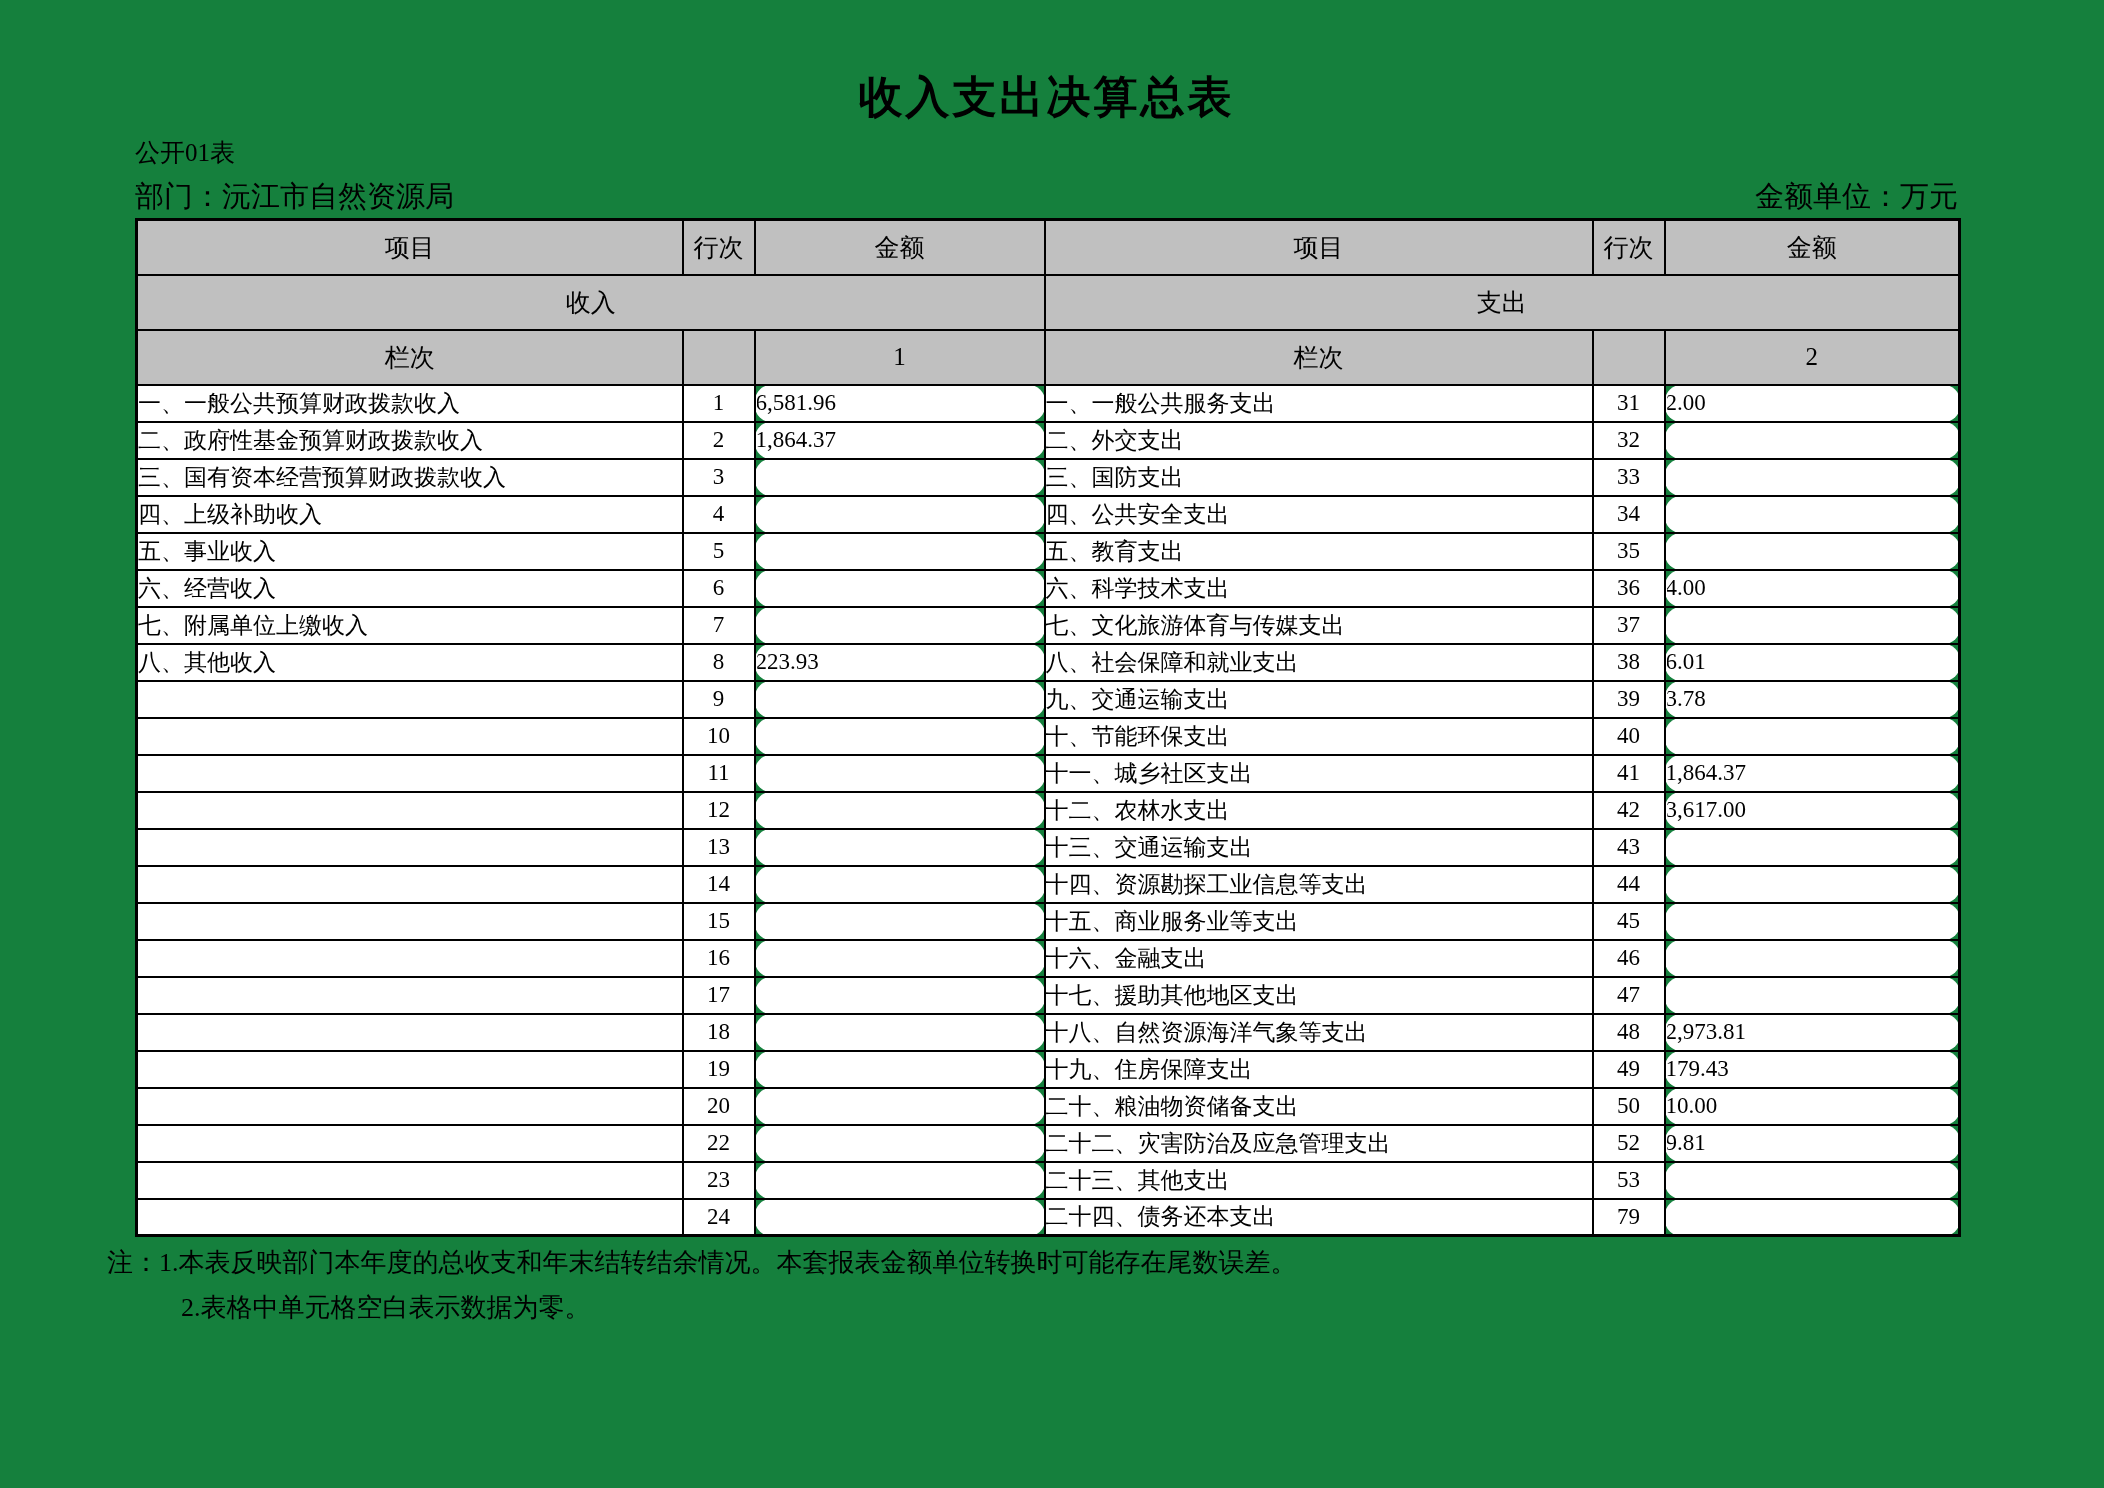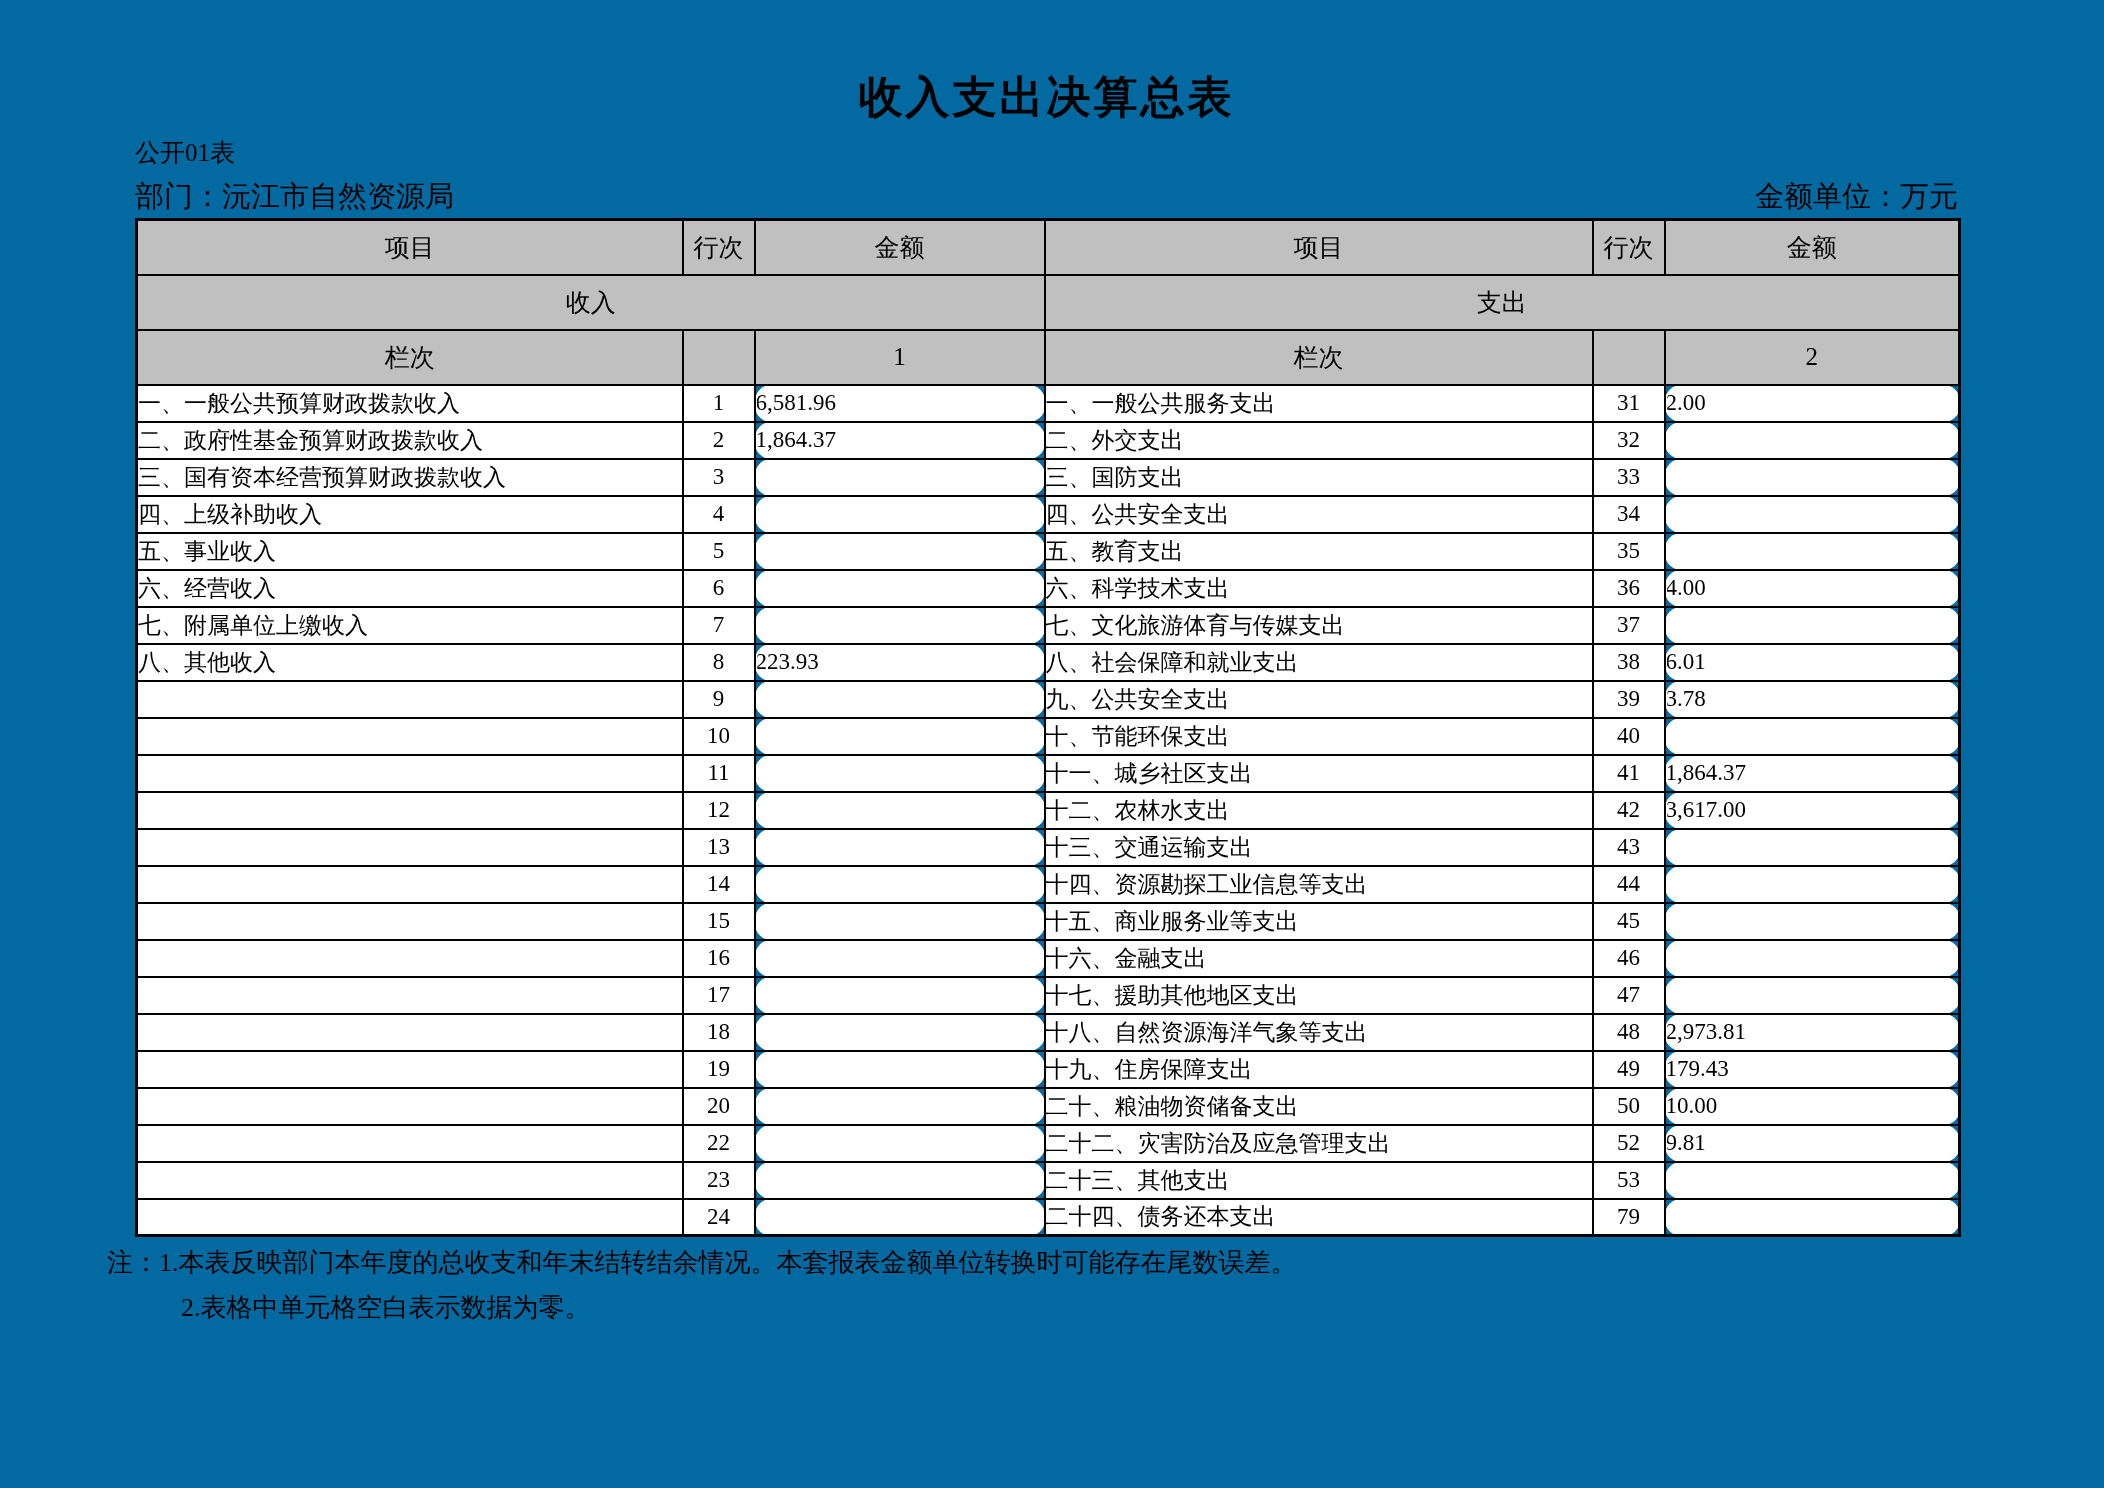--- a/index.html
+++ b/index.html
@@ -1,20 +1,20 @@
 <!DOCTYPE html>
 <html><head>
 <meta charset="utf-8">
 <style>
   html, body { margin: 0; padding: 0; background: #fff; }
   .sheet {
     position: relative;
     width: 2104px;
     height: 1488px;
-    background: #0369a1;
+    background: #15803d;
     font-family: "Liberation Serif", "DejaVu Serif", serif;
     color: #000;
     overflow: hidden;
   }
   .content {
     position: absolute;
     left: 135px;
     top: 0;
     width: 1823px;
   }
@@ -180,21 +180,21 @@
             <td class="line">8</td>
             <td class="amt">223.93</td>
             <td class="item">八、社会保障和就业支出</td>
             <td class="line">38</td>
             <td class="amt">6.01</td>
           </tr>
           <tr>
             <td class="item"></td>
             <td class="line">9</td>
             <td class="amt"></td>
-            <td class="item">九、公共安全支出</td>
+            <td class="item">九、交通运输支出</td>
             <td class="line">39</td>
             <td class="amt">3.78</td>
           </tr>
           <tr>
             <td class="item"></td>
             <td class="line">10</td>
             <td class="amt"></td>
             <td class="item">十、节能环保支出</td>
             <td class="line">40</td>
             <td class="amt"></td>

